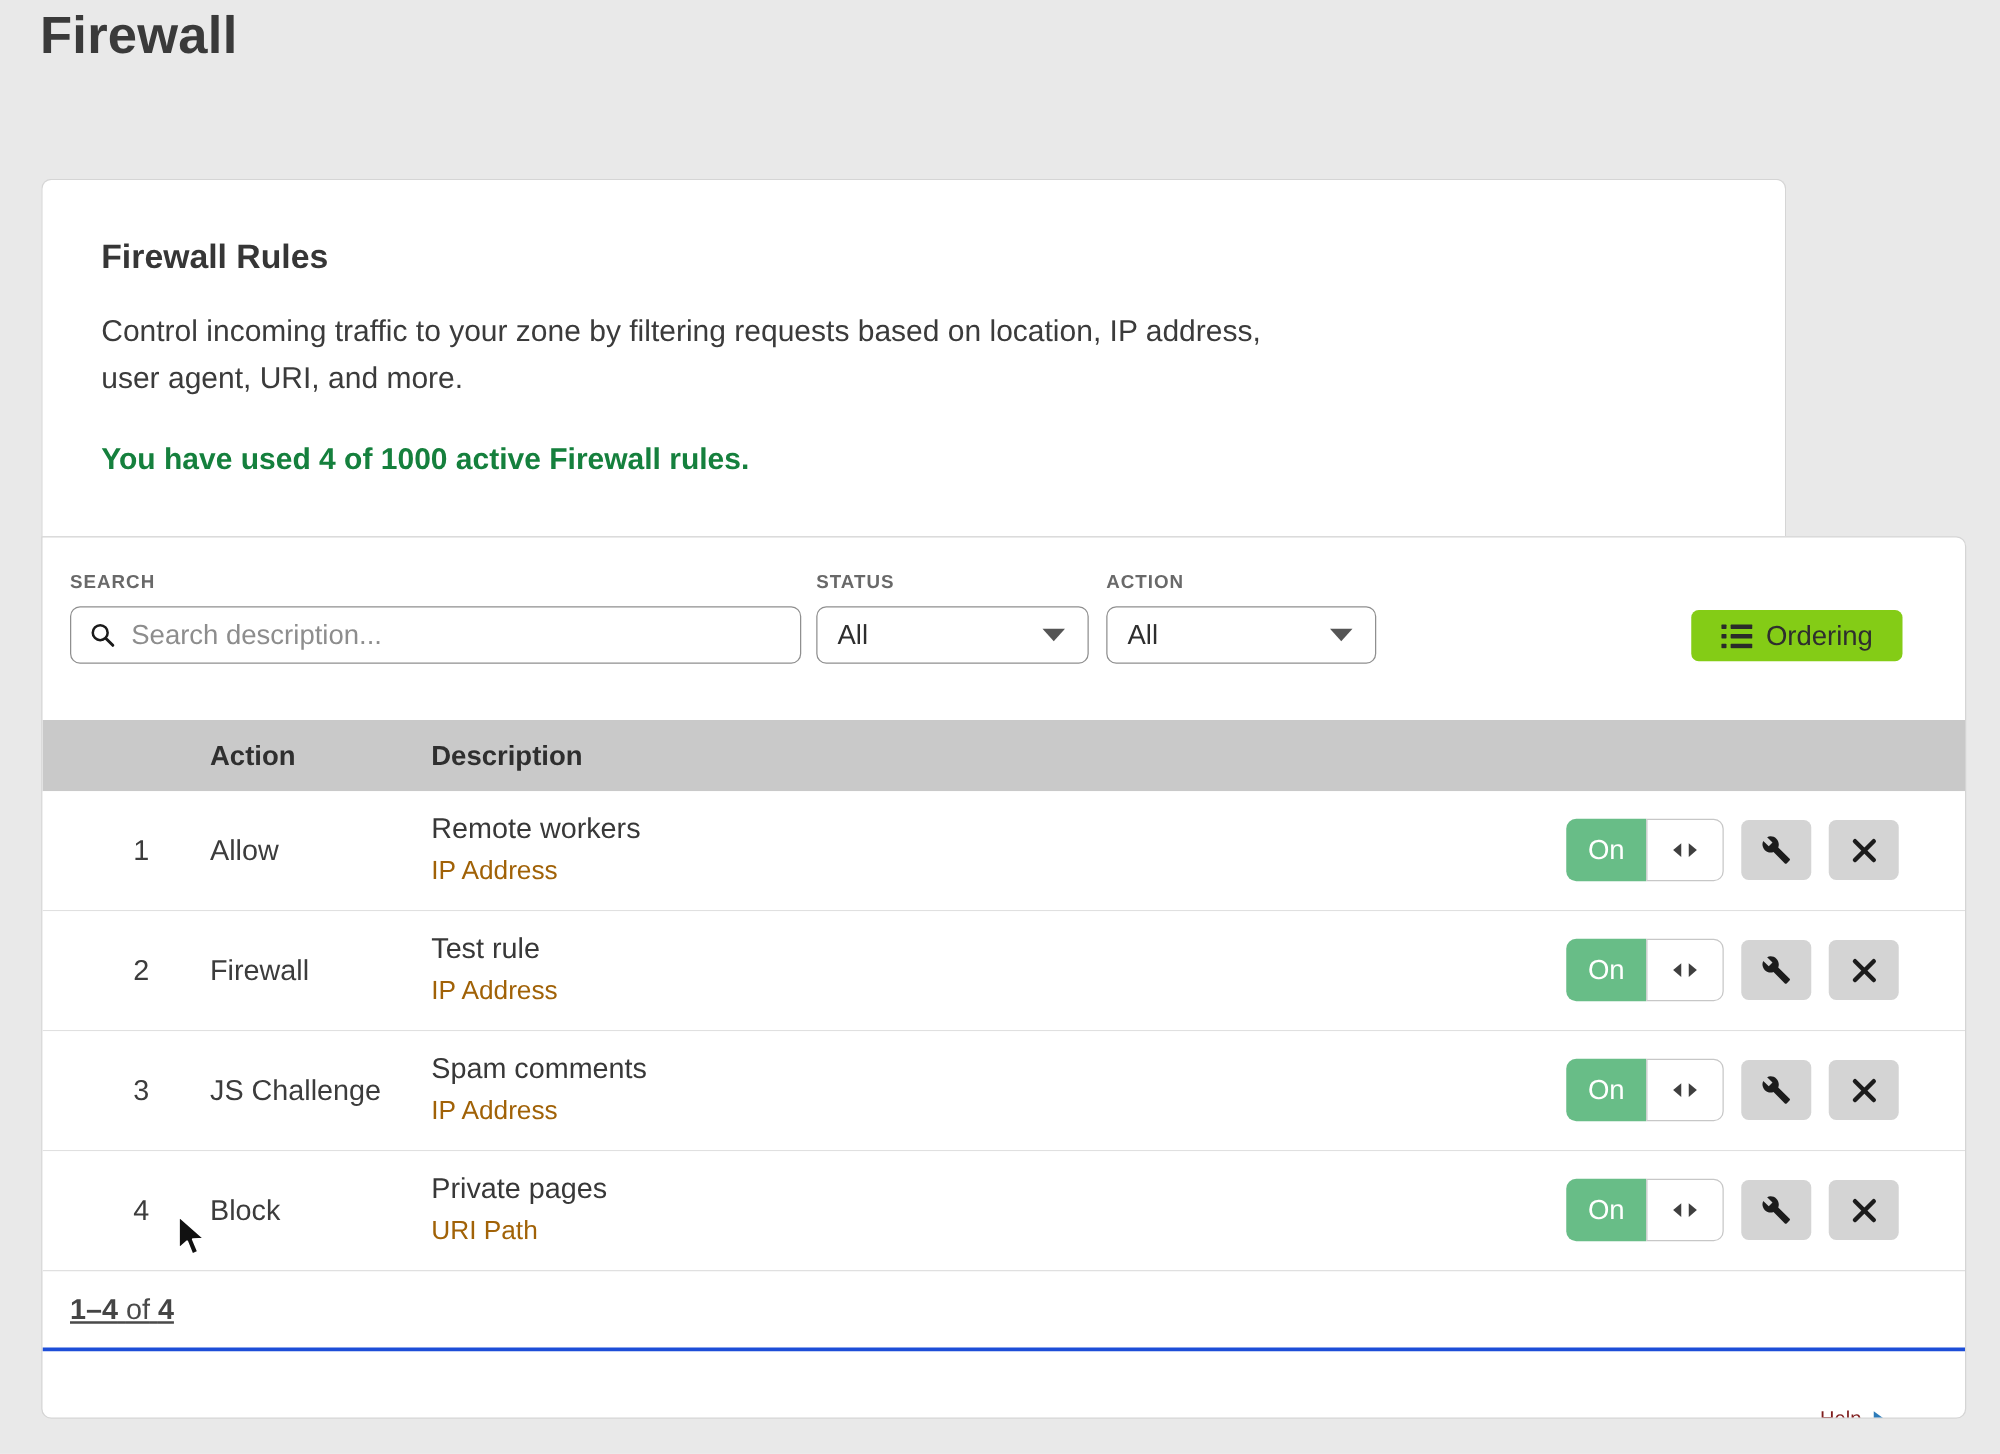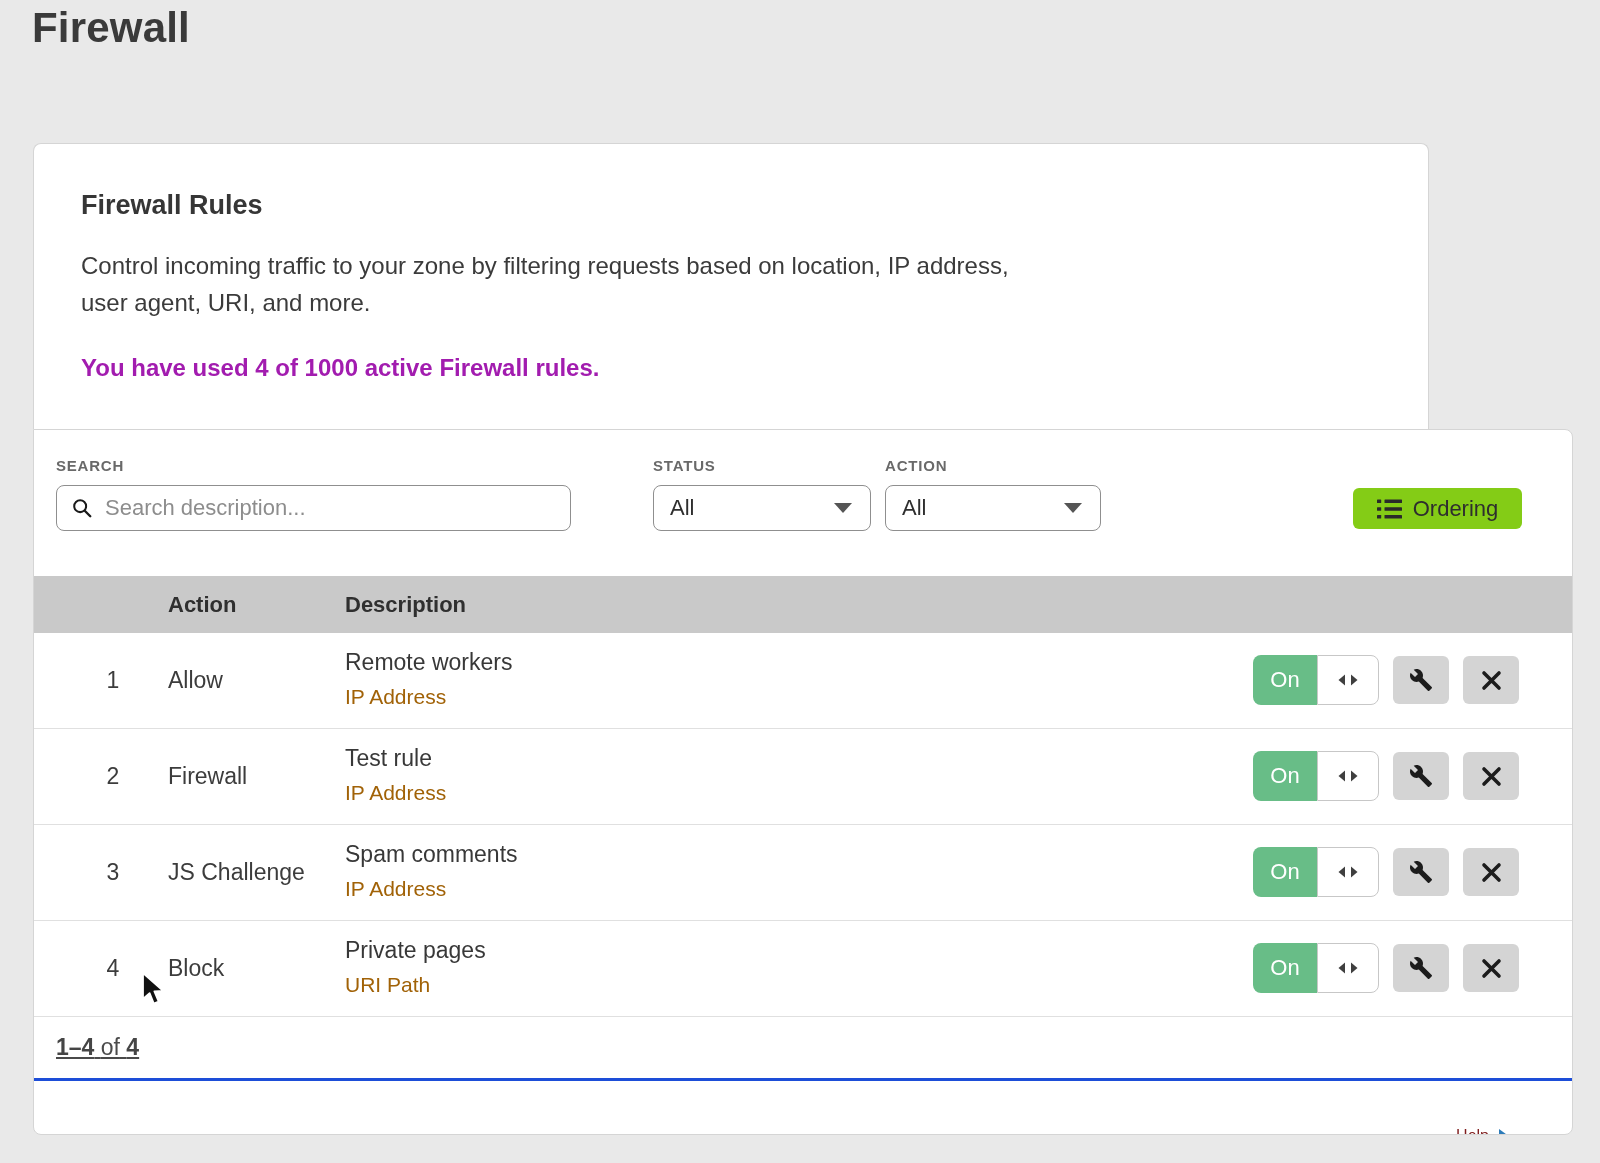--- a/index.html
+++ b/index.html
@@ -27,21 +27,21 @@
     background:#ffffff;border:1px solid #d5d5d5;border-bottom:none;
     border-radius:8px 8px 0 0;box-sizing:border-box;
     display:flex;overflow:hidden;
   }
   .info-left{flex:1;padding:46px 0 0 47px;box-sizing:border-box;}
   .info-heading{margin:0;font-size:27px;font-weight:700;color:#363636;}
   .info-desc{
     margin:26px 0 0 0;width:955px;
     font-size:24px;line-height:37px;color:#3b3b3b;
   }
-  .info-usage{margin:33px 0 0 0;font-size:24px;font-weight:700;color:#a21caf;}
+  .info-usage{margin:33px 0 0 0;font-size:24px;font-weight:700;color:#15803d;}
   .info-right{
     width:456px;flex:none;background:#ececec;
     background-image:radial-gradient(#e2e2e2 1px, transparent 1px);
     background-size:7px 7px;
     display:flex;align-items:center;justify-content:center;
   }
   .btn-primary{
     width:248px;height:44px;border:none;border-radius:7px;
     background:#2d7bb7;color:#ffffff;
     font-family:"Liberation Sans", sans-serif;
@@ -58,21 +58,21 @@
   
   .filters{position:relative;height:146px;}
   .filter-label{
     position:absolute;top:27px;
     font-size:15px;font-weight:700;color:#696969;letter-spacing:.8px;
   }
   .lbl-search{left:22px;}
   .lbl-status{left:619px;}
   .lbl-action{left:851px;}
   .search-box{
-    position:absolute;left:22px;top:55px;width:515px;height:46px;
+    position:absolute;left:22px;top:55px;width:585px;height:46px;
     border:1px solid #8f8f8f;border-radius:8px;box-sizing:border-box;
     display:flex;align-items:center;padding-left:14px;background:#fff;
   }
   .search-box svg{flex:none;margin-right:10px;}
   .search-box input{
     border:none;outline:none;flex:1;min-width:0;
     font-family:"Liberation Sans", sans-serif;font-size:22px;color:#333;
     background:transparent;
   }
   .search-box input::placeholder{color:#8d8d8d;opacity:1;}

